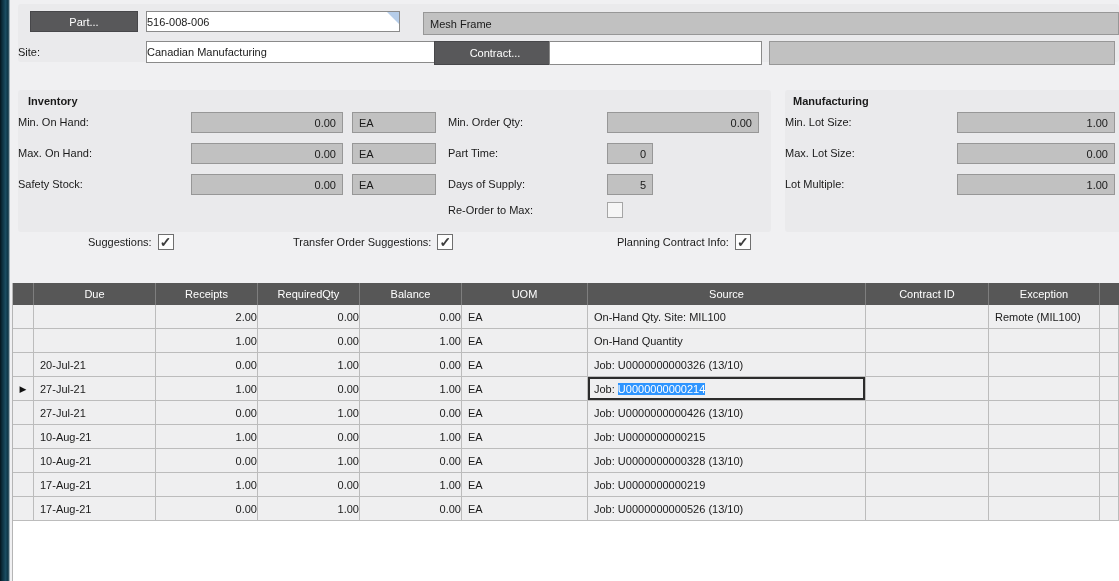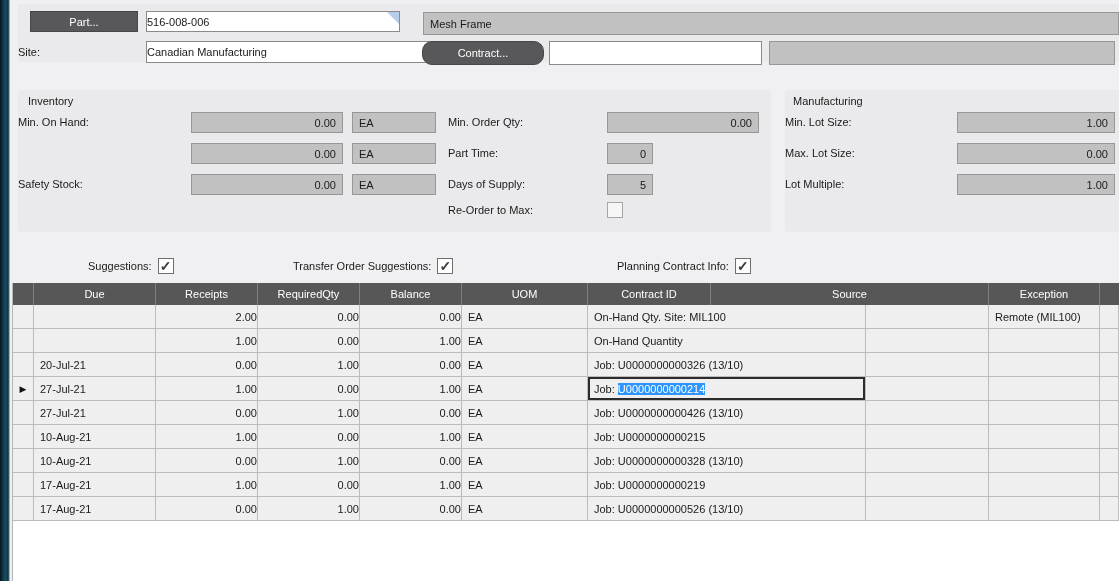--- a/index.html
+++ b/index.html
@@ -15,33 +15,33 @@
     background:linear-gradient(90deg,#04141c 0%,#0c2d3c 20%,#1a4c61 55%,#0e3546 82%,#9fb0b8 95%,#c9ced2 100%); }
 
   .panel { position:absolute; background:#eaeaec; border-radius:3px; }
 
   .btn-dark { position:absolute; background:#58585a; color:#fff; text-align:center;
     border:1px solid #47474a; display:flex; align-items:center; justify-content:center; cursor:default; }
   .field-wh { position:absolute; background:#fff; border:1px solid #8a8a8a; display:flex; align-items:center; padding:0 0; overflow:hidden; }
   .field-ro { position:absolute; background:#c1c1c1; border:1px solid #979797; display:flex; align-items:center; padding:0 6px; overflow:hidden; }
   .field-ro.num, .field-wh.num { justify-content:flex-end; }
   .lbl { position:absolute; line-height:21px; white-space:nowrap; }
-  .grp-title { position:absolute; font-weight:normal; }
+  .grp-title { position:absolute; font-weight:bold; }
 
   
   .notch { position:absolute; top:0; right:0; width:0; height:0;
     border-top:12px solid #b6cde9; border-left:12px solid transparent; }
 
   
   .dd-btn { position:absolute; top:1px; right:1px; bottom:1px; width:17px; background:#58585a;
     display:flex; align-items:center; justify-content:center; }
   .dd-arrow { width:0; height:0; border-left:4px solid transparent; border-right:4px solid transparent; border-top:5px solid #fff; }
 
   
-  .chk-row { position:absolute; left:0; top:232px; width:100%; height:20px;margin-top:24px; }
+  .chk-row { position:absolute; left:0; top:232px; width:100%; height:20px; }
   .chk-group { position:absolute; display:flex; align-items:center; gap:6px; height:20px; }
   .chk { width:16px; height:16px; background:#fdfdfd; border:1px solid #6f6f6f;
     display:flex; align-items:center; justify-content:center;
     font-size:14px; font-weight:bold; color:#3c3c3c; line-height:14px; }
   .chk.off { background:#f6f6f6; border-color:#a5a5a5; }
 
   
   .grid { position:absolute; left:12px; top:283px; right:0; bottom:0; background:#fff; border-left:1px solid #b5b5b5; }
   .g-head { display:flex; height:22px; background:#575757; color:#fff; }
   .g-head .cell { border-right:1px solid #7e7e7e; display:flex; align-items:center; justify-content:center; overflow:hidden; }
@@ -72,40 +72,41 @@
     <span>Mesh Frame</span>
   </div>
 
   <div class="lbl" style="left:0;width:122px;top:38px;">Site:</div>
   <div class="field-wh" style="left:128px;top:37px;width:317px;height:22px;padding-right:20px;">
     <span>Canadian Manufacturing</span>
     <span class="dd-btn">
       <span class="dd-arrow"></span>
     </span>
   </div>
-  <div class="btn-dark" style="left:404px;top:37px;width:122px;height:24px;border-radius:10px;">Contract...</div>
+  <div class="btn-dark" style="left:416px;top:37px;width:122px;height:24px;">Contract...</div>
   <div class="field-wh" style="left:531px;top:37px;width:213px;height:24px;">
     <span></span>
   </div>
   <div class="field-ro" style="left:751px;top:37px;right:4px;height:24px;">
     <span></span>
   </div>
 </div>
 
 <div class="panel" style="left:18px;top:90px;width:753px;height:142px;">
   <div class="grp-title" style="left:10px;top:5px;">Inventory</div>
 
   <div class="lbl" style="left:0;width:167px;top:22px;">Min. On Hand:</div>
   <div class="field-ro num" style="left:173px;top:22px;width:152px;height:21px;">
       <span>0.00</span>
     </div>
   <div class="field-ro" style="left:334px;top:22px;width:84px;height:21px;">
       <span>EA</span>
     </div>
 
+  <div class="lbl" style="left:0;width:167px;top:53px;">Max. On Hand:</div>
   <div class="field-ro num" style="left:173px;top:53px;width:152px;height:21px;">
       <span>0.00</span>
     </div>
   <div class="field-ro" style="left:334px;top:53px;width:84px;height:21px;">
       <span>EA</span>
     </div>
 
   <div class="lbl" style="left:0;width:167px;top:84px;">Safety Stock:</div>
   <div class="field-ro num" style="left:173px;top:84px;width:152px;height:21px;">
       <span>0.00</span>
@@ -174,22 +175,22 @@
 </div>
 
 <div class="grid">
   <div class="g-head">
     <div class="cell c-gut"></div>
     <div class="cell c-due">Due</div>
     <div class="cell c-rec">Receipts</div>
     <div class="cell c-req">RequiredQty</div>
     <div class="cell c-bal">Balance</div>
     <div class="cell c-uom">UOM</div>
+    <div class="cell c-src">Source</div>
     <div class="cell c-cid">Contract ID</div>
-    <div class="cell c-src">Source</div>
     <div class="cell c-exc">Exception</div>
     <div class="cell c-fill" style="border-right:none;"></div>
   </div>
 
   <div class="g-row">
     <div class="cell c-gut"></div>
     <div class="cell c-due txt"></div>
     <div class="cell c-rec num">2.00</div>
     <div class="cell c-req num">0.00</div>
     <div class="cell c-bal num">0.00</div>

